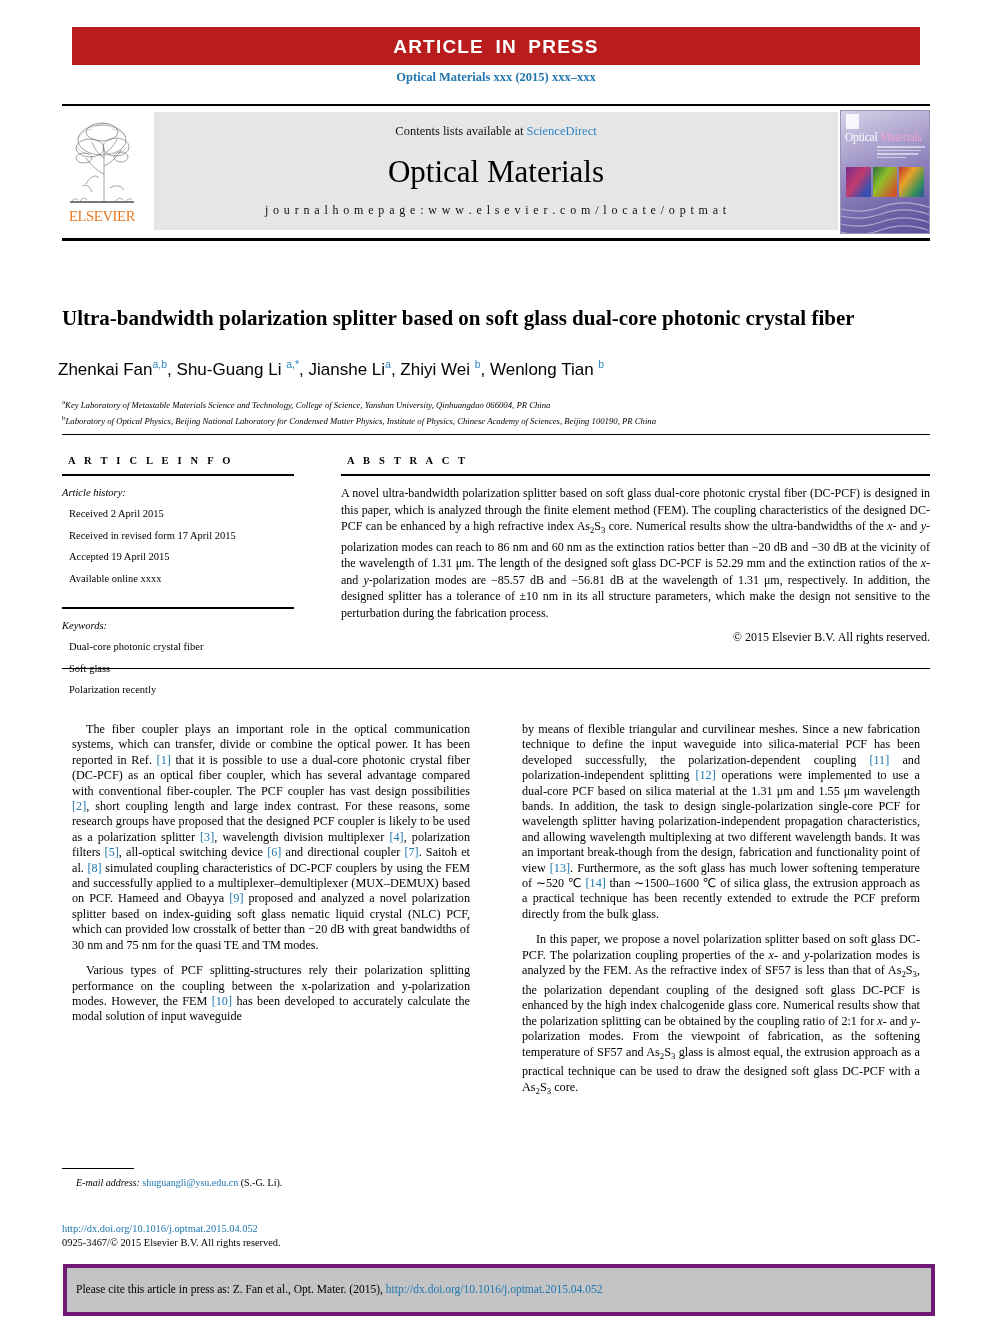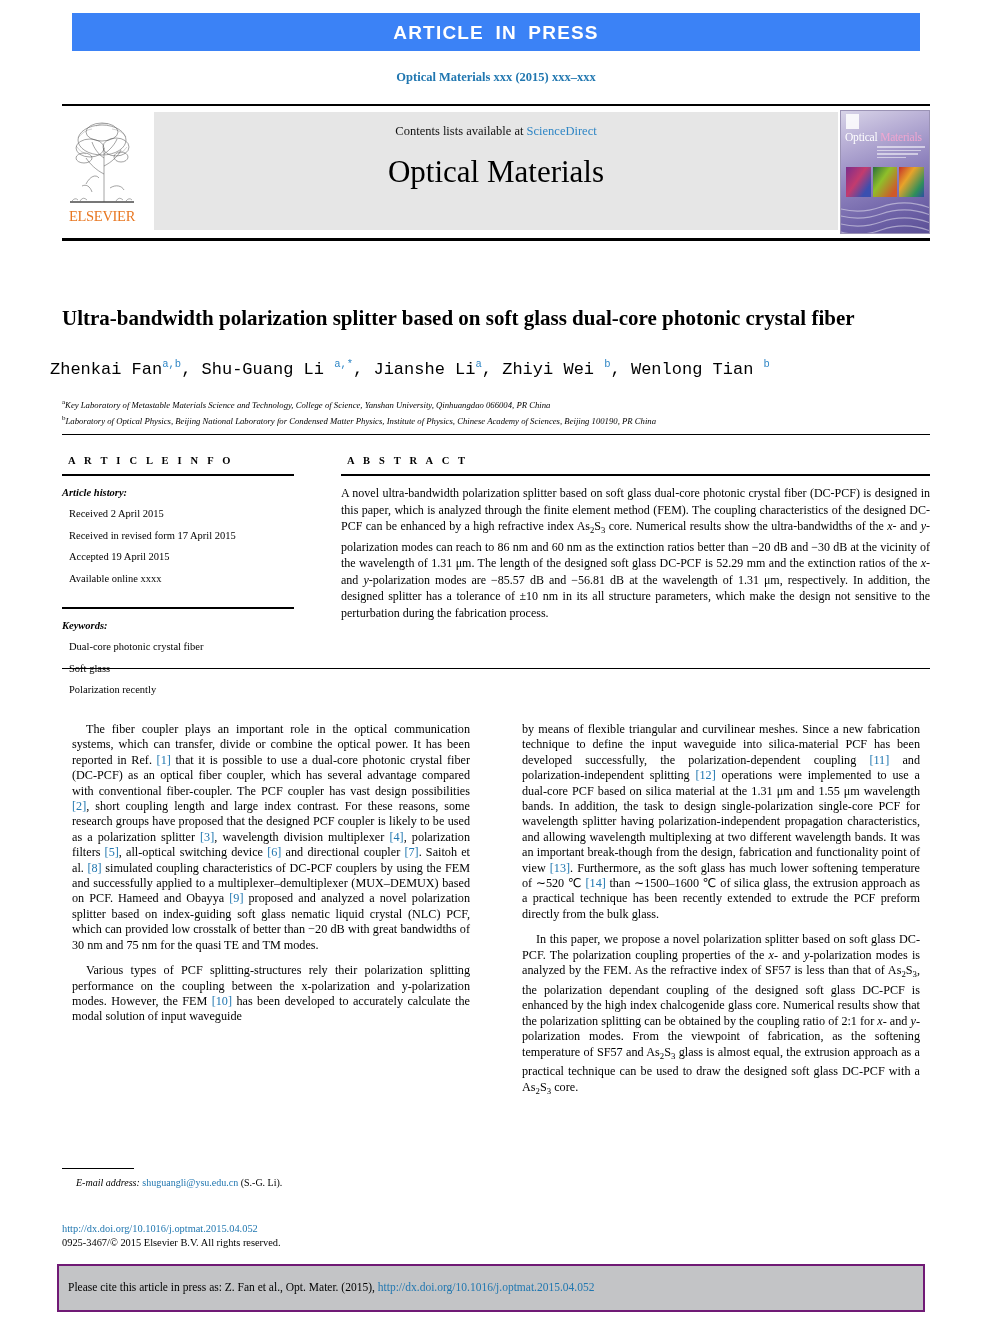--- a/index.html
+++ b/index.html
@@ -13,24 +13,24 @@
     position: relative;
     font-family: "Liberation Serif", serif;
     color: #000;
     overflow: hidden;
   }
 
   
   .aip-banner {
     position: absolute;
     left: 72px;
-    top: 13px;
+    top: 27px;
     width: 848px;
     height: 38px;
-    background: #3b82f6;
+    background: #b91c1c;
   }
   .aip-banner .aip-text {
     position: absolute;
     left: 0; right: 0;
     top: 9px;
     text-align: center;
     color: #ffffff;
     font-family: "Liberation Sans", sans-serif;
     font-weight: bold;
     font-size: 19px;
@@ -202,24 +202,24 @@
     left: 62px;
     top: 289px;
     width: 800px;
     font-family: "Liberation Serif", serif;
     font-size: 21px;
     line-height: 30px;
     color: #000;
   }
   .authors {
     position: absolute;
-    left: 50px;
+    left: 58px;
     top: 358px;
     width: 868px;
-    font-family: Liberation Mono, monospace;
+    font-family: Liberation Sans, sans-serif;
     font-size: 17px;
     color: #000;
   }
   .authors sup {
     color: #2f86c5;
     font-size: 10.5px;
     vertical-align: super;
   }
   .affils {
     position: absolute;
@@ -262,21 +262,21 @@
     letter-spacing: 3.2px;
     margin: 0 0 8px 6px;
   }
   .hr-thin {
     height: 2px;
     background: #000;
     margin-bottom: 9px;
   }
   .info-label {
     font-style: italic;
-    font-weight: bold;
+    font-weight: normal;
     font-size: 10.5px;
     margin: 0;
     line-height: 15px;
   }
   .info-line {
     font-size: 10.5px;
     line-height: 14.5px;
     margin: 7px;
   }
   .info-gap { height: 14px; }
@@ -351,26 +351,26 @@
     top: 1222px;
     width: 418px;
     font-size: 10.4px;
     line-height: 13.5px;
   }
   .doi-block .doi-link { color: #2177b0; }
 
   
   .cite-bar {
     position: absolute;
-    left: 57px;
+    left: 63px;
     top: 1264px;
     width: 864px;
     height: 44px;
     background: #c3c4c6;
-    border: 2px solid #701a75;
+    border: 4px solid #701a75;
   }
   .cite-bar .cite-text {
     position: absolute;
     left: 9px;
     top: 15px;
     font-family: "Liberation Serif", serif;
     font-size: 11.5px;
     color: #000;
   }
   .cite-bar .cite-text a, .cite-bar .cite-link { color: #2177b0; }
@@ -423,20 +423,21 @@
       </g>
     </svg>
     <div class="elsevier-word">ELSEVIER</div>
   </div>
 
   <div class="masthead-center">
     <div class="contents-line">
       <span>Contents lists available at </span><span class="sd">ScienceDirect</span>
     </div>
     <div class="journal-title">Optical Materials</div>
+    <div class="homepage-line">j o u r n a l   h o m e p a g e :   w w w . e l s e v i e r . c o m / l o c a t e / o p t m a t</div>
   </div>
 
   <div class="cover-thumb">
     <div class="cover-els"></div>
     <div class="cover-title"><span>Optical </span><span class="c2">Materials</span></div>
     <div class="cover-sub">
         <i></i>
         <i></i>
         <i></i>
         <i></i>
@@ -487,20 +488,21 @@
     <p class="info-line">Dual-core photonic crystal fiber</p>
     <p class="info-line">Soft glass</p>
     <p class="info-line">Polarization recently</p>
   </div>
 </div>
 
 <div class="abs-col">
   <div class="sec-head">A B S T R A C T</div>
   <div class="hr-thin"></div>
   <p class="abs-text">A novel ultra-bandwidth polarization splitter based on soft glass dual-core photonic crystal fiber (DC-PCF) is designed in this paper, which is analyzed through the finite element method (FEM). The coupling characteristics of the designed DC-PCF can be enhanced by a high refractive index As<sub>2</sub>S<sub>3</sub> core. Numerical results show the ultra-bandwidths of the <i>x</i>- and <i>y</i>-polarization modes can reach to 86 nm and 60 nm as the extinction ratios better than −20 dB and −30 dB at the vicinity of the wavelength of 1.31 μm. The length of the designed soft glass DC-PCF is 52.29 mm and the extinction ratios of the <i>x</i>- and <i>y</i>-polarization modes are −85.57 dB and −56.81 dB at the wavelength of 1.31 μm, respectively. In addition, the designed splitter has a tolerance of ±10 nm in its all structure parameters, which make the design not sensitive to the perturbation during the fabrication process.</p>
+  <p class="abs-copy">© 2015 Elsevier B.V. All rights reserved.</p>
 </div>
 
 <div class="block-rule-bottom"></div>
 
 <div class="body-col left">
   <p>The fiber coupler plays an important role in the optical communication systems, which can transfer, divide or combine the optical power. It has been reported in Ref. <span class="ref">[1]</span> that it is possible to use a dual-core photonic crystal fiber (DC-PCF) as an optical fiber coupler, which has several advantage compared with conventional fiber-coupler. The PCF coupler has vast design possibilities <span class="ref">[2]</span>, short coupling length and large index contrast. For these reasons, some research groups have proposed that the designed PCF coupler is likely to be used as a polarization splitter <span class="ref">[3]</span>, wavelength division multiplexer <span class="ref">[4]</span>, polarization filters <span class="ref">[5]</span>, all-optical switching device <span class="ref">[6]</span> and directional coupler <span class="ref">[7]</span>. Saitoh et al. <span class="ref">[8]</span> simulated coupling characteristics of DC-PCF couplers by using the FEM and successfully applied to a multiplexer–demultiplexer (MUX–DEMUX) based on PCF. Hameed and Obayya <span class="ref">[9]</span> proposed and analyzed a novel polarization splitter based on index-guiding soft glass nematic liquid crystal (NLC) PCF, which can provided low crosstalk of better than −20 dB with great bandwidths of 30 nm and 75 nm for the quasi TE and TM modes.</p>
   <p>Various types of PCF splitting-structures rely their polarization splitting performance on the coupling between the x-polarization and y-polarization modes. However, the FEM <span class="ref">[10]</span> has been developed to accurately calculate the modal solution of input waveguide</p>
 </div>
 
 <div class="body-col right">

